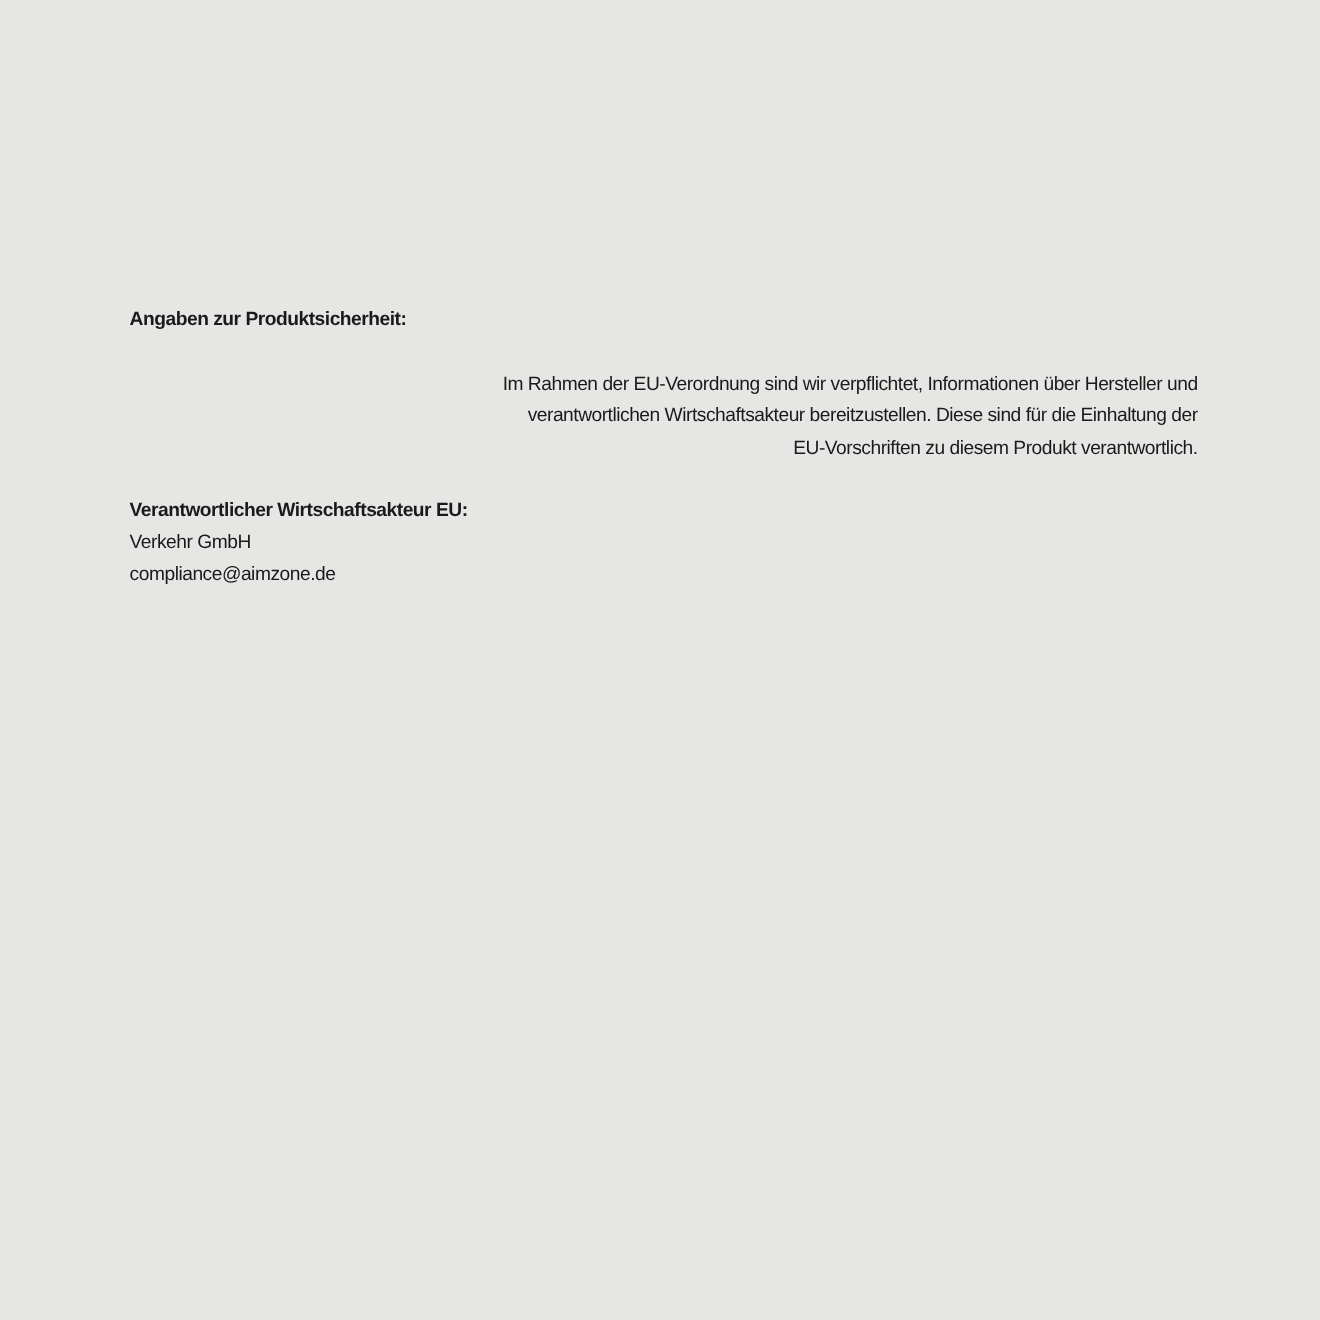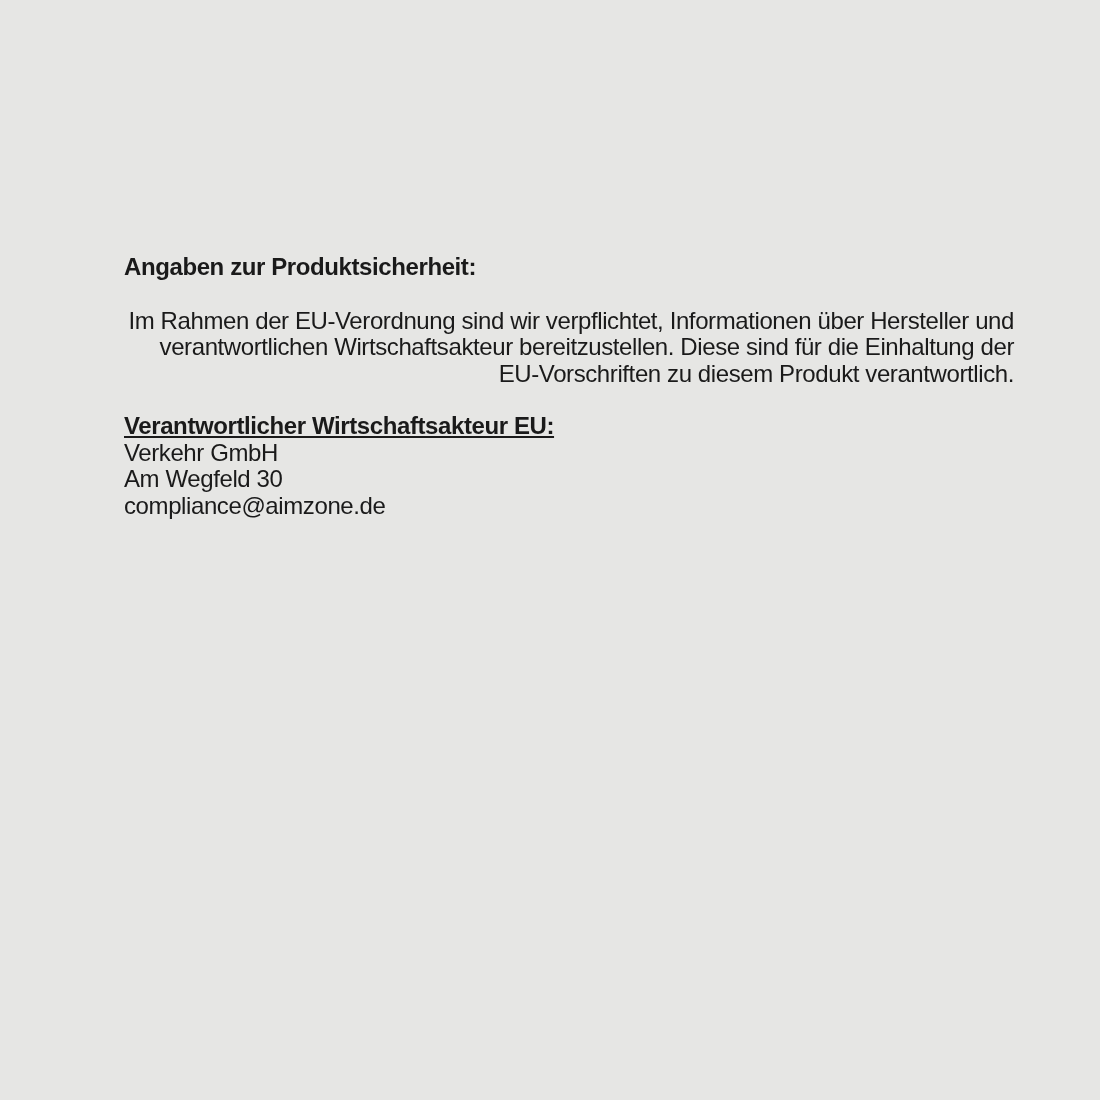--- a/index.html
+++ b/index.html
@@ -10,59 +10,57 @@
     width: 1100px;
     height: 1100px;
     background: #e6e6e4;
     font-family: "Liberation Sans", sans-serif;
     color: #1a1a1a;
     overflow: hidden;
     position: relative;
   }
   .content {
     position: absolute;
-    left: 124px;
+    left: 108px;
     top: 254px;
     width: 890px;
-    font-size: 24px;
+    font-size: 16px;
     line-height: 26.5px;
     letter-spacing: -0.4px;
   }
   .heading {
     font-weight: 700;
     margin: 0 0 27px 0;
   }
   .para {
     white-space: pre-line;
     margin: 16px 0 26px 0;
     text-align: right;
   }
   .actor-block {
     margin: 0;
   }
   .actor-heading {
     font-weight: 700;
     margin: 0;
-    text-decoration: underline;
   }
   .actor-line {
     margin: 0;
   }
 </style>
 </head>
 <body>
 
 <div class="content">
   <p class="heading">Angaben zur Produktsicherheit:</p>
 
   <p class="para">Im Rahmen der EU-Verordnung sind wir verpflichtet, Informationen über Hersteller und
 verantwortlichen Wirtschaftsakteur bereitzustellen. Diese sind für die Einhaltung der
 EU-Vorschriften zu diesem Produkt verantwortlich.</p>
 
 
 
   <div class="actor-block">
     <p class="actor-heading">Verantwortlicher Wirtschaftsakteur EU:</p>
     <p class="actor-line">Verkehr GmbH</p>
-    <p class="actor-line">Am Wegfeld 30</p>
     <p class="actor-line">compliance@aimzone.de</p>
   </div>
 </div>
 
 </body></html>

